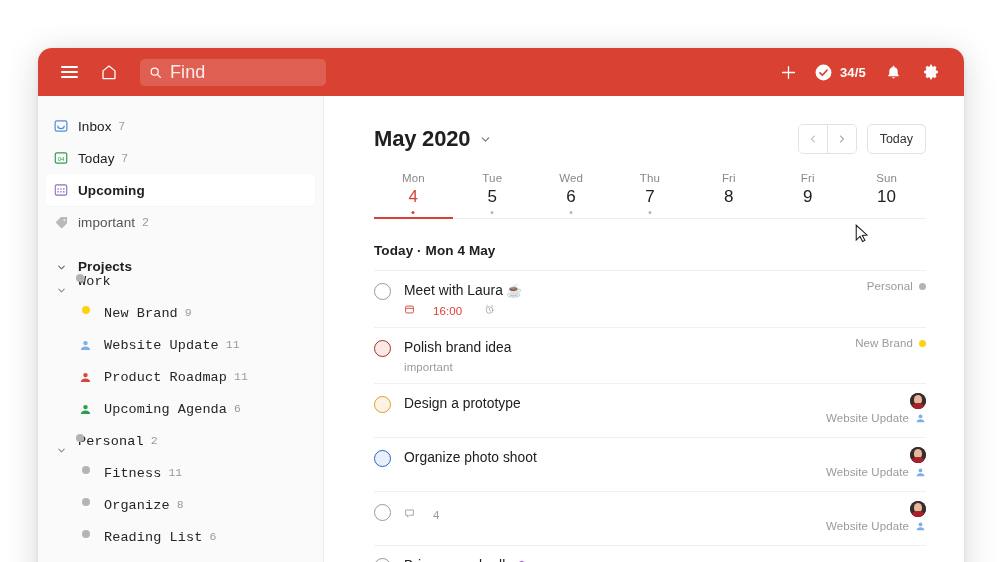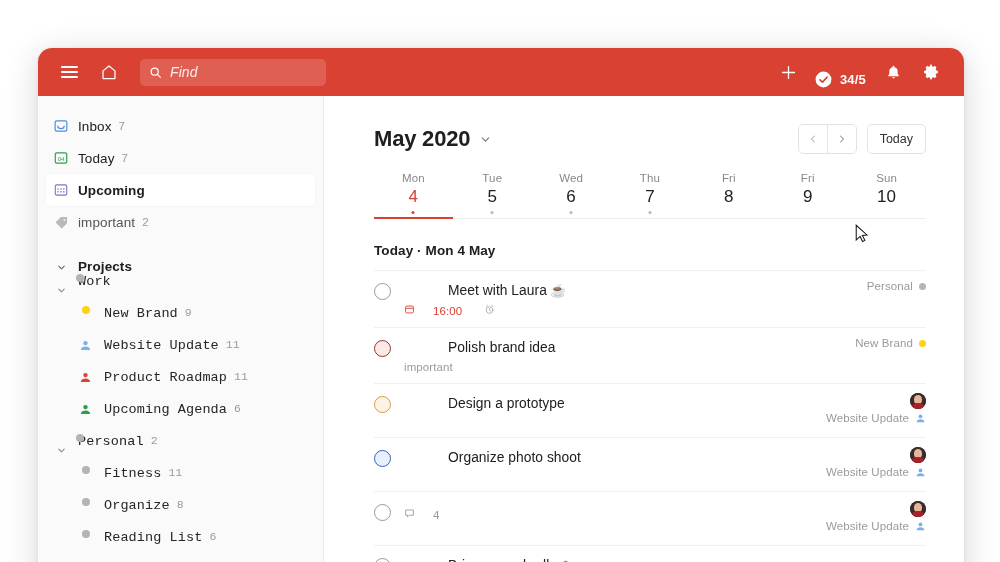--- a/index.html
+++ b/index.html
@@ -66,28 +66,27 @@
     border-radius: 5px;
     display: flex;
     align-items: center;
     padding: 0 9px;
     box-sizing: border-box;
     gap: 8px;
     cursor: text;
   }
   .searchbox .sb-text {
     color: rgba(255,255,255,0.88);
-    font-size: 14px;
+    font-size: 18px;
     letter-spacing: .1px;
-    font-style: italic;
   }
   .topbar-right {
     margin-left: auto;
     display: flex;
-    align-items: flex-end;
+    align-items: center;
     gap: 4px;
   }
   .karma {
     display: flex;
     align-items: center;
     gap: 7px;
     padding: 0 6px 0 4px;
     cursor: pointer;
   }
   .karma-text {
@@ -329,21 +328,20 @@
     margin-right: 13px;
     flex: none;
     cursor: pointer;
   }
   .task-body { flex: 1; min-width: 0; }
   .task-title {
     font-size: 13.8px;
     color: #202020;
     letter-spacing: .05px;
     line-height: 17px;
-    margin-left: 44px;
   }
   .task-title .emoji { font-size: 13px; margin-left: 3px; }
   .task-meta {
     margin-top: 5px;
     display: flex;
     align-items: center;
     gap: 18px;
     font-size: 11.5px;
     color: #9a9a9a;
   }

